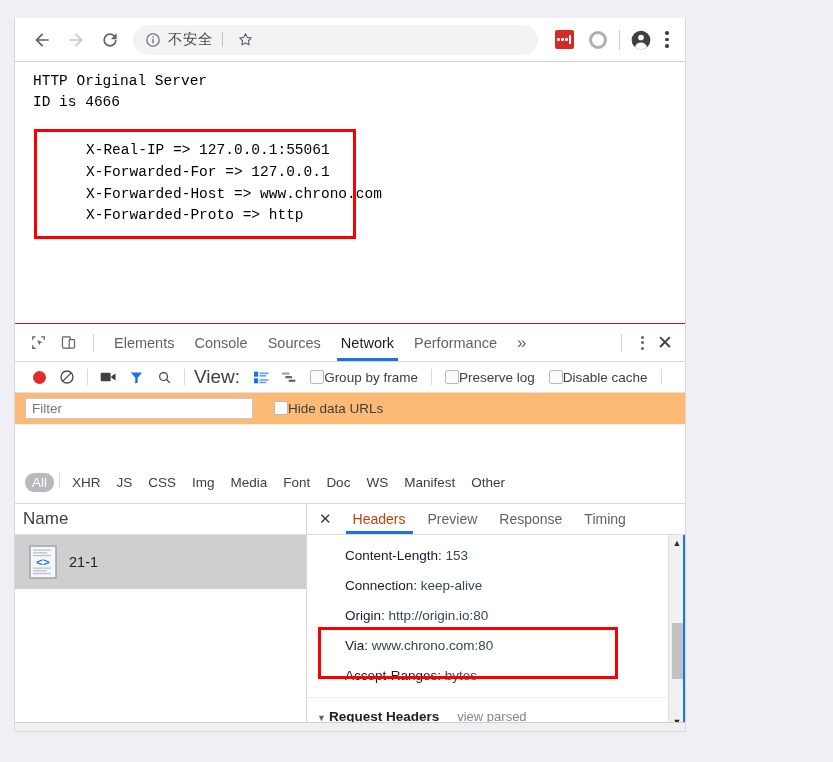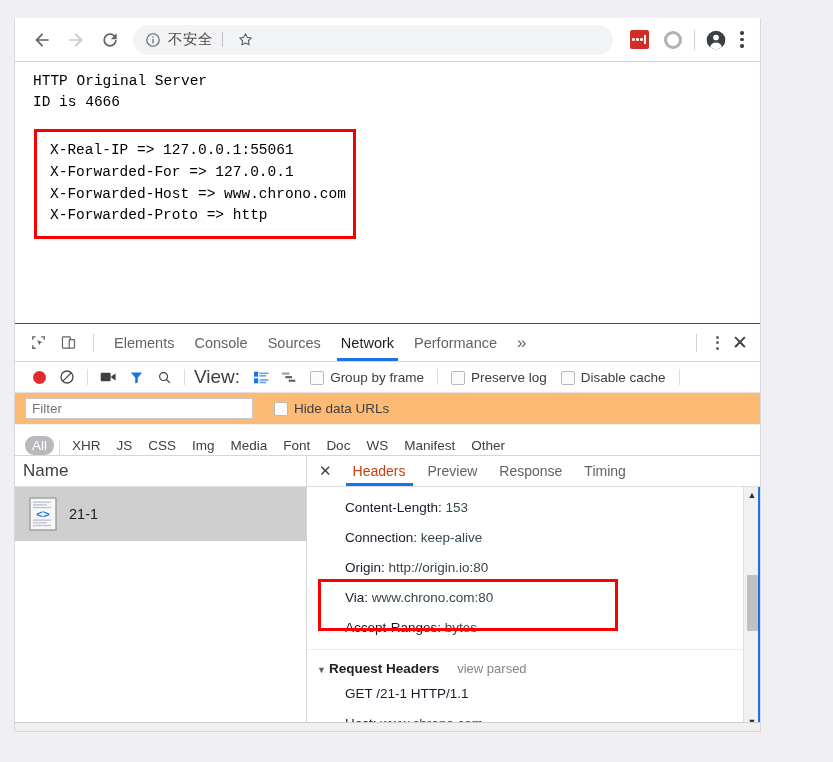--- a/index.html
+++ b/index.html
@@ -8,21 +8,21 @@
     background: #f0eff4;
     font-family: "Liberation Sans", sans-serif;
     overflow: hidden;
   }
   #root { position: relative; width: 833px; height: 762px; }
 
   
   .browser {
     position: absolute;
     left: 14px; top: 18px;
-    width: 747px; height: 714px;
+    width: 672px; height: 714px;
     background: #ffffff;
     border: 1px solid #d8d8de;
     border-top: none;
     box-sizing: border-box;
     overflow: hidden;
   }
 
   
   .toolbar {
     height: 44px;
@@ -111,21 +111,21 @@
   .redbox-page {
     position: absolute;
     left: 1px; top: 58px;
     width: 322px;
     border: 3px solid #fa0000;
     box-sizing: border-box;
     padding: 8px 10px 9px 13px;
   }
   .redbox-page .ln {
     font-family: "Liberation Mono", "DejaVu Sans Mono", monospace;
-    font-size: 14.5px; color: #000; line-height: 1.5; white-space: pre;
+    font-size: 14.5px; color: #000; line-height: 1.5; white-space: pre; margin-left: 36px;
   }
   .page-inner { position: absolute; left: 18px; top: 9px; }
 
   
   .devtools {
     position: absolute;
     left: 0; right: 0; top: 305px; bottom: 0;
     background: #ffffff;
     border-top: 1px solid #b91c1c;
     display: flex; flex-direction: column;
@@ -165,44 +165,45 @@
     background: #fff;
   }
   .rec-dot { width: 13px; height: 13px; border-radius: 50%; background: #e22b2b; }
   .nb-btn { width: 28px; height: 28px; display: flex; align-items: center; justify-content: center; }
   .nb-sep { width: 1px; height: 16px; background: #dcdce0; margin: 0 6px; }
   .nb-label { font-size: 19px; color: #3c4043; margin: 0 7px 0 3px; }
   .chk {
     width: 12px; height: 12px; border: 1px solid #b9b9bd; background: #fbfbfb;
     border-radius: 2px; display: inline-block; flex: 0 0 auto;
   }
-  .chk-wrap { display: flex; align-items: flex-end; gap: 6px; padding: 0 7px; }
+  .chk-wrap { display: flex; align-items: flex-start; padding: 0 7px; }
   .chk-wrap span { font-size: 13.5px; color: #3c4043; white-space: nowrap; }
 
   
   .filter-row {
     height: 31px; display: flex; align-items: center;
     padding-left: 10px; flex: 0 0 auto;
     border-bottom: 1px solid #f0f0f2;
     background: #fdba74;
   }
   .filter-input {
     width: 228px; height: 21px;
     border: 1px solid #c9c9cd; background: #fff;
     font-size: 13.5px; color: #9aa0a6;
     padding: 0 6px; box-sizing: border-box;
     font-family: "Liberation Sans", sans-serif;
     line-height: 19px;
   }
 
   .types-row {
-    height: 30px; display: flex; align-items: flex-end;
+    height: 30px; display: flex; align-items: flex-start;
     padding-left: 10px; flex: 0 0 auto;
     border-bottom: 1px solid #d6d6da;
     background: #fff;
+    margin-top: 48px;
   }
   .type-pill {
     font-size: 13.5px; color: #3c4043;
     padding: 2px 7px; border-radius: 9px; margin-right: 2px;
     white-space: nowrap;
   }
   .type-pill.active { background: #b9b9bd; color: #fff; }
   .type-vsep { width: 1px; height: 15px; background: #dadade; margin: 0 5px 0 3px; }
 
   

